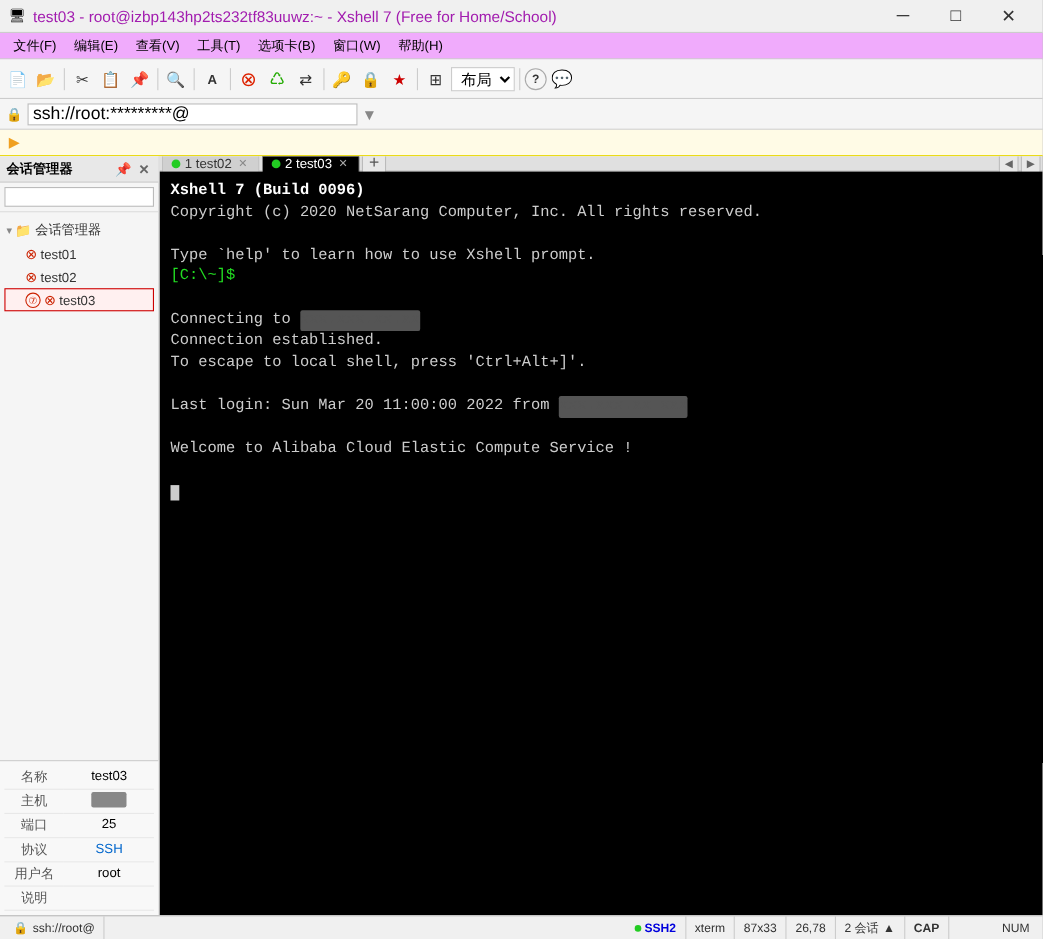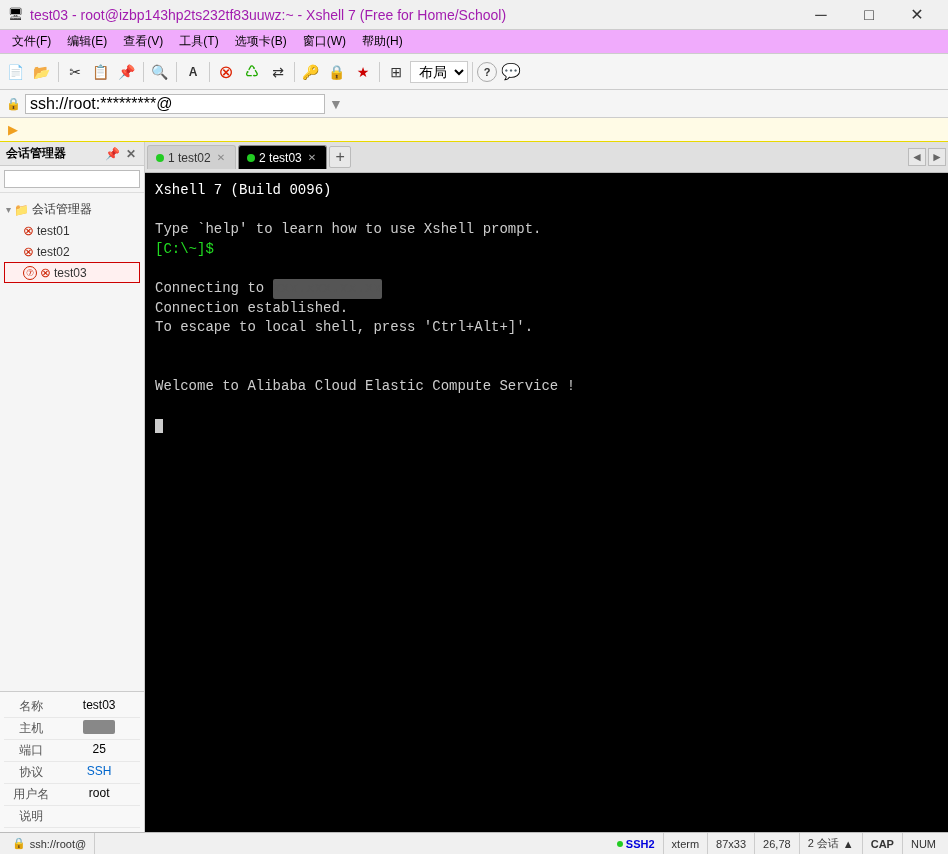--- a/index.html
+++ b/index.html
@@ -192,21 +192,21 @@
     .prop-label { color: #555; width: 40%; white-space: nowrap; }
     .prop-value { color: #000; font-weight: normal; }
     .prop-value.blue { color: #0066cc; }
 
     
     .tab-bar {
       display: flex;
       align-items: center;
       background: #e0e0e0;
       border-bottom: 1px solid #bbb;
-      height: 31px;
+      height: 14px;
       padding: 0 2px;
     }
     .tab {
       display: flex;
       align-items: center;
       gap: 4px;
       padding: 3px 10px 3px 8px;
       cursor: pointer;
       font-size: 12px;
       border: 1px solid #bbb;
@@ -288,21 +288,21 @@
       gap: 0;
     }
     .status-segment {
       padding: 0 8px;
       border-right: 1px solid #ccc;
       height: 100%;
       display: flex;
       align-items: center;
       white-space: nowrap;
     }
-    .status-segment:last-child { border-right: none; }
+    .status-segment:last-child { border-right: none; margin-left: 40px; }
     .status-lock { color: #888; margin-right: 4px; }
     .status-spacer { flex: 1; }
     .status-ssh { color: #0000dd; font-weight: bold; }
     .status-green-dot {
       width: 6px; height: 6px; border-radius: 50%;
       background: #22cc22; margin-right: 3px;
     }
     .status-cap { font-weight: bold; color: #333; }
 
     
@@ -471,32 +471,37 @@
           <span class="tab-close">✕</span>
         </div>
         <div class="tab-add-btn">+</div>
         <div class="tab-nav-arrows">
           <div class="tab-nav-btn">◄</div>
           <div class="tab-nav-btn">►</div>
         </div>
       </div>
 
       <div class="terminal">
-        <div><span class="white" style="font-weight:normal;margin-top:45px;">Xshell 7 (Build 0096)</span></div>
+        <div><span class="white" style="font-weight:bold;margin-top:45px;">Xshell 7 (Build 0096)</span></div>
+        <div><span>Copyright (c) 2020 NetSarang Computer, Inc. All rights reserved.</span></div>
         <div>&nbsp;</div>
         <div><span>Type `help' to learn how to use Xshell prompt.</span></div>
         <div><span class="green">[C:\~]$</span></div>
         <div>&nbsp;</div>
         <div>
           <span>Connecting to </span>
           <span class="blurred">xxx.xxx.xx.xx</span>
         </div>
         <div><span>Connection established.</span></div>
         <div><span>To escape to local shell, press 'Ctrl+Alt+]'.</span></div>
         <div>&nbsp;</div>
+        <div>
+          <span>Last login: Sun Mar 20 11:00:00 2022 from </span>
+          <span class="blurred">xxx.xxx.xx xxx</span>
+        </div>
         <div>&nbsp;</div>
         <div><span>Welcome to Alibaba Cloud Elastic Compute Service !</span></div>
         <div>&nbsp;</div>
         <div>
           <span class="cursor"></span>
         </div>
       </div>
 
     </div>
   </div>

